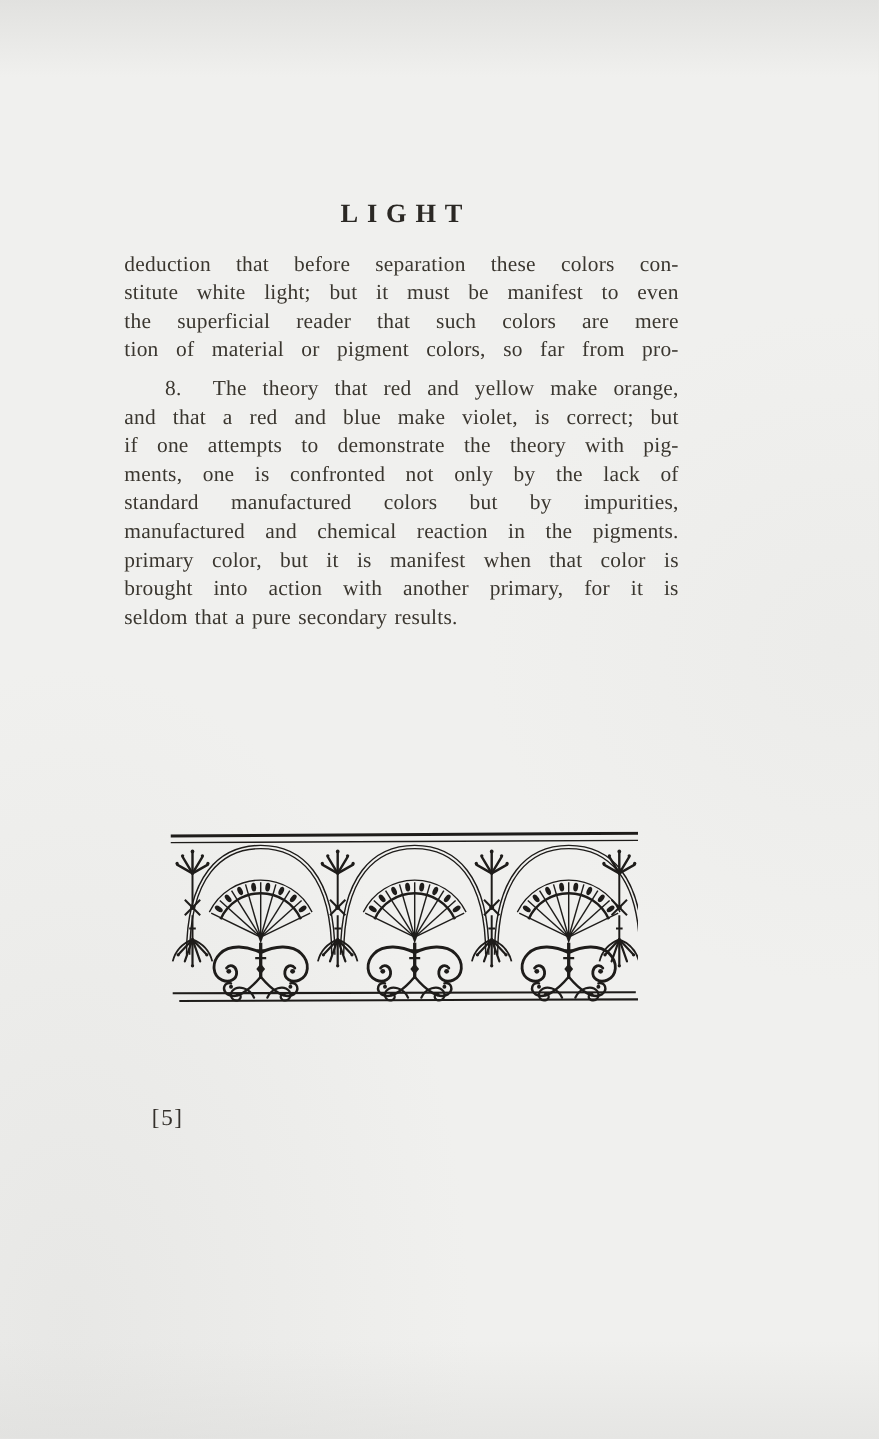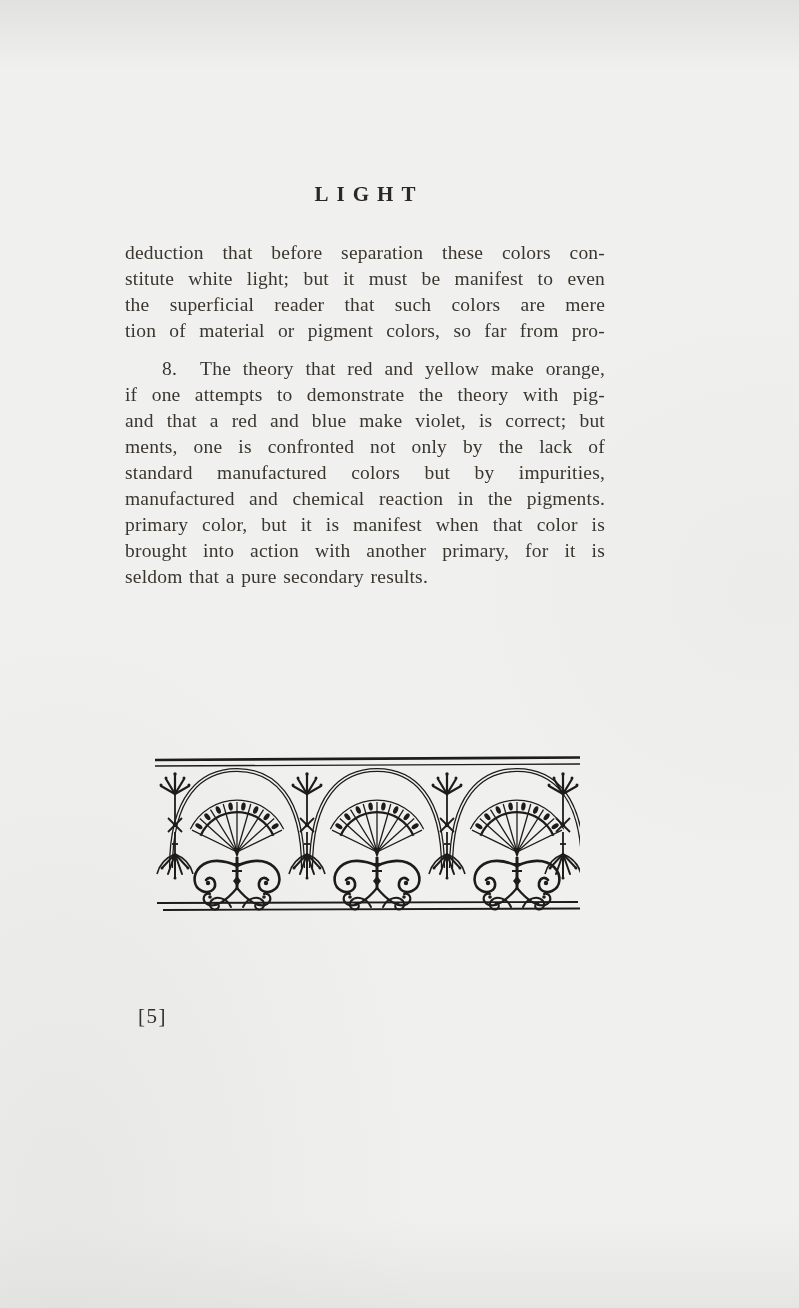--- a/index.html
+++ b/index.html
@@ -17,29 +17,29 @@
     content:""; position:absolute; inset:0; pointer-events:none;
     background:
       linear-gradient(180deg, rgba(213,213,211,0.55) 0px, rgba(240,240,238,0) 70px),
       linear-gradient(0deg, rgba(219,219,217,0.50) 0px, rgba(240,240,238,0) 90px),
       radial-gradient(ellipse at 8% 92%, rgba(221,221,219,0.45), rgba(240,240,238,0) 35%),
       radial-gradient(ellipse at 96% 45%, rgba(228,228,226,0.35), rgba(240,240,238,0) 30%);
   }
   .heading {
     position:absolute; left:113px; top:182px; width:504px;
     margin:0; text-align:center; text-indent:8px;
-    font-size:21px; font-weight:bold; letter-spacing:8px;
+    font-size:24px; font-weight:bold; letter-spacing:8px;
     color:#2b2824;
   }
   .text-column {
     position:absolute; left:113px; top:228px; width:504px;
     font-size:19.5px; line-height:26px;
     color:#3a362f;
   }
-  .para { margin:12px; }
+  .para { margin:0; }
   .para-2 { margin-top:9px; }
   .line {
     display:block;
     text-align:justify; text-align-last:justify;
     letter-spacing:0.2px; word-spacing:1.5px;
     white-space:normal;
   }
   .line.last { text-align-last:left; }
   .line.indent { padding-left:37px; }
   .ornament {
@@ -59,22 +59,22 @@
 
   <div class="text-column">
     <p class="para para-1">
       <span class="line">deduction that before separation these colors con-</span>
       <span class="line">stitute white light; but it must be manifest to even</span>
       <span class="line">the superficial reader that such colors are mere</span>
       <span class="line">tion of material or pigment colors, so far from pro-</span>
     </p>
     <p class="para para-2">
       <span class="line indent">8.&nbsp; The theory that red and yellow make orange,</span>
+      <span class="line">and that a red and blue make violet, is correct; but</span>
       <span class="line">if one attempts to demonstrate the theory with pig-</span>
-      <span class="line">and that a red and blue make violet, is correct; but</span>
       <span class="line">ments, one is confronted not only by the lack of</span>
       <span class="line">standard manufactured colors but by impurities,</span>
       <span class="line">manufactured and chemical reaction in the pigments.</span>
       <span class="line">primary color, but it is manifest when that color is</span>
       <span class="line">brought into action with another primary, for it is</span>
       <span class="line last">seldom that a pure secondary results.</span>
     </p>
   </div>
 
   <svg class="ornament" width="425" height="160" viewBox="0 0 425 160">

